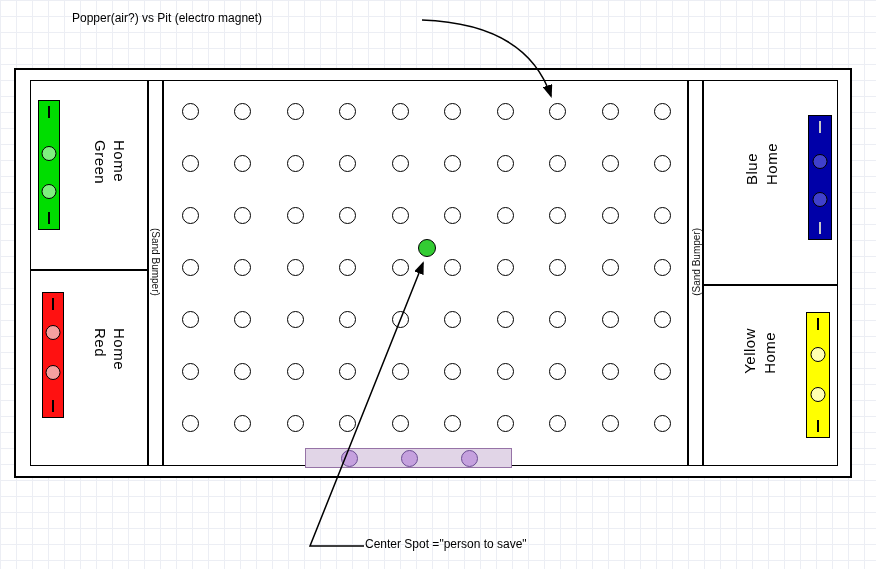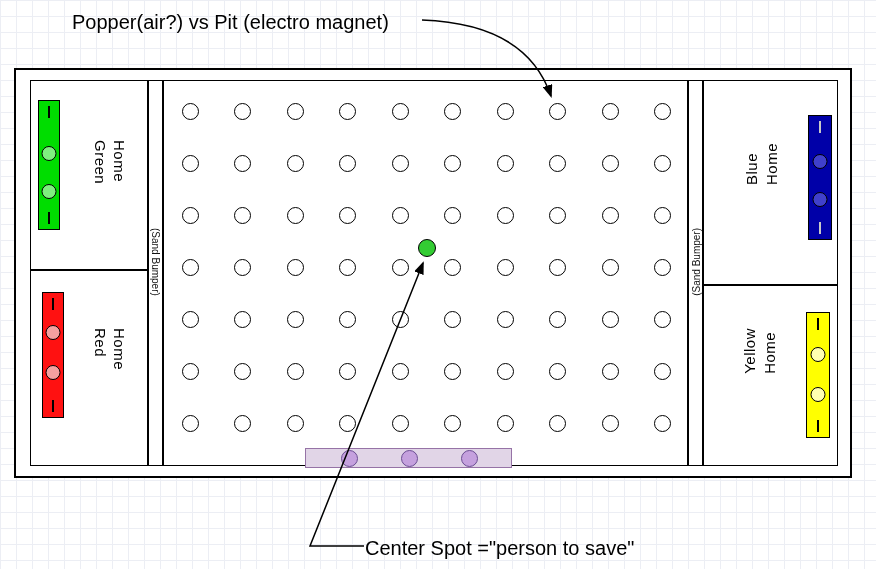--- a/index.html
+++ b/index.html
@@ -38,21 +38,21 @@
     position:absolute;writing-mode:vertical-lr;font-size:15px;line-height:1.3;
     color:#000;letter-spacing:.5px;
   }
   .home-label.rtl{writing-mode:vertical-rl;transform:rotate(180deg);}
   .home-label span{display:block;}
   .bumper-label{
     position:absolute;writing-mode:vertical-rl;font-size:10px;color:#111;
     white-space:nowrap;
   }
   .bumper-label.rtl{transform:rotate(180deg);}
-  .annotation{position:absolute;font-size:20px;color:#000;white-space:pre;}
+  .annotation{position:absolute;font-size:12px;color:#000;white-space:pre;}
   svg.overlay{position:absolute;left:0;top:0;pointer-events:none;}
 </style>
 </head>
 <body>
 
 <div class="canvas">
 
   <div class="abs board-outer" style="left:14px;top:68px;width:838px;height:410px"></div>
 
   <div class="abs panel" style="left:30px;top:80px;width:118px;height:190px"></div>

